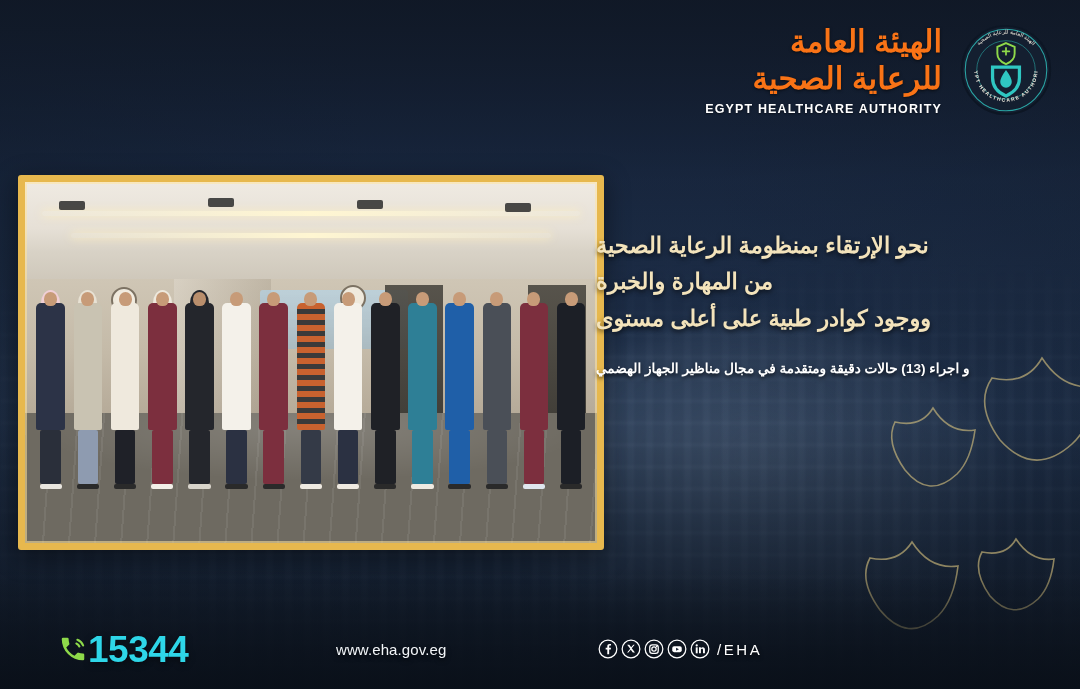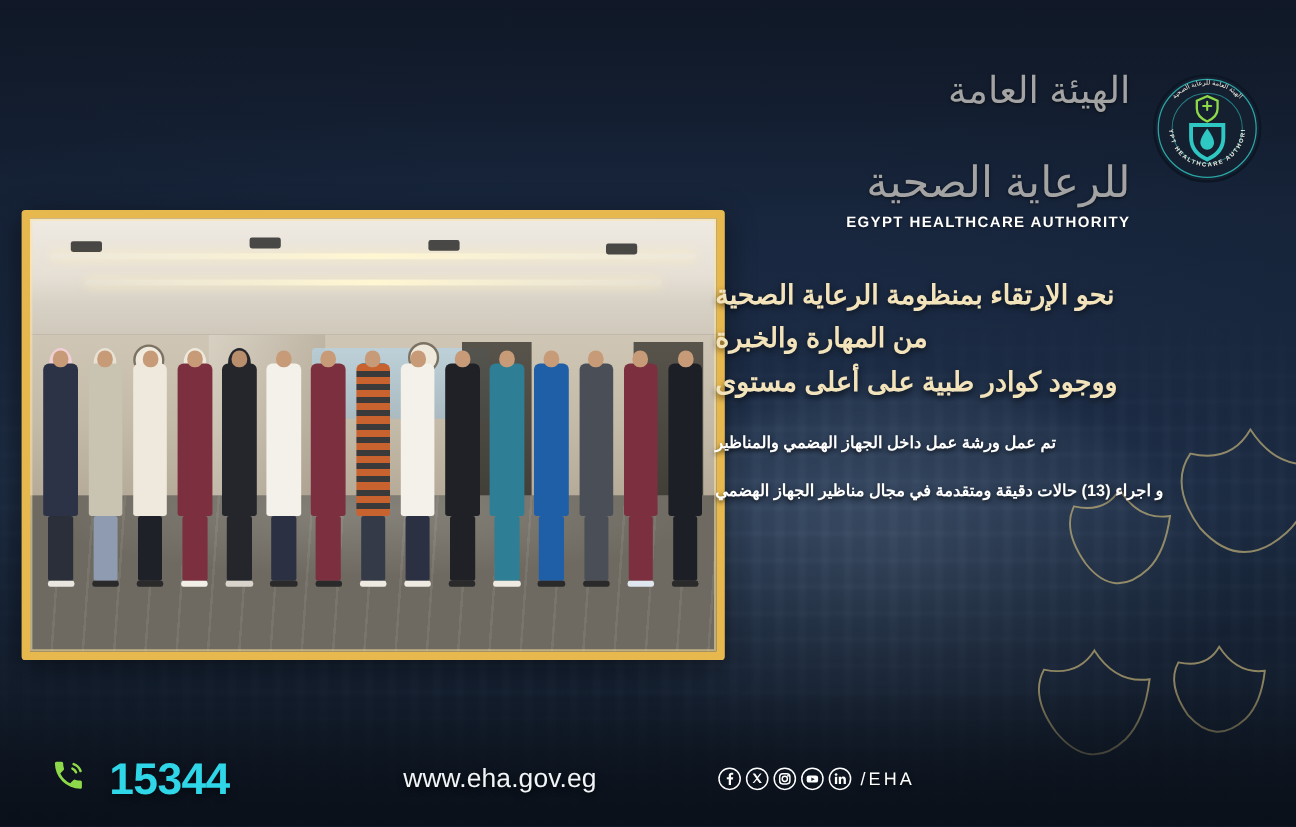--- a/index.html
+++ b/index.html
@@ -104,29 +104,28 @@
     right: 26px;
     display: flex;
     align-items: center;
     gap: 16px;
   }
   .brand-text {
     text-align: right;
     direction: rtl;
   }
   .brand-ar-1, .brand-ar-2 {
-    color: #a3a3a3;
-    font-weight: normal;
+    color: #f97316;
+    font-weight: bold;
     letter-spacing: .5px;
     line-height: 1.18;
     text-shadow: 0 1px 3px rgba(0,0,0,.55);
-    margin-top: 36px;
   }
   .brand-ar-1 { font-size: 31px; }
-  .brand-ar-2 { font-size: 36px; }
+  .brand-ar-2 { font-size: 31px; }
   .brand-en {
     color: #ffffff;
     font-size: 12.5px;
     font-weight: bold;
     letter-spacing: 1.15px;
     margin-top: 5px;
     direction: ltr;
     text-align: right;
     text-shadow: 0 1px 2px rgba(0,0,0,.5);
   }
@@ -336,38 +335,38 @@
   .footer {
     position: absolute;
     left: 0; right: 0;
     bottom: 18px;
     height: 44px;
     display: flex;
     align-items: center;
   }
   .hotline {
     position: absolute;
-    left: 42px;
+    left: 58px;
     display: flex;
-    align-items: flex-start;
-    gap: 19px;
+    align-items: center;
+    gap: 0;
   }
   .hotline-num {
     color: #2ed6e8;
     font-size: 37px;
     font-weight: bold;
     letter-spacing: -.5px;
     line-height: 1;
     text-shadow: 0 2px 6px rgba(0,0,0,.5);
   }
   .website {
     position: absolute;
     left: 336px;
     color: #f2f5f8;
-    font-size: 22px;
+    font-size: 15px;
     letter-spacing: .1px;
     text-shadow: 0 2px 5px rgba(0,0,0,.75);
   }
   .social {
     position: absolute;
     left: 598px;
     display: flex;
     align-items: center;
     gap: 3px;
   }
@@ -551,21 +550,20 @@
     </div>
   </div>
 
   <div class="copy">
     <div class="headline">
       <div>نحو الإرتقاء بمنظومة الرعاية الصحية</div>
       <div>من المهارة والخبرة</div>
       <div>ووجود كوادر طبية على أعلى مستوى</div>
     </div>
     <div class="body-copy">
-      <p>تم عمل ورشة عمل داخل الجهاز الهضمي والمناظير</p>
       <p>و اجراء (13) حالات دقيقة ومتقدمة في مجال مناظير الجهاز الهضمي</p>
     </div>
   </div>
 
   <div class="footer">
 
     <div class="hotline">
       <svg width="30" height="30" viewBox="0 0 24 24">
         <path d="M6.6 10.8a15 15 0 0 0 6.6 6.6l2.2-2.2a1 1 0 0 1 1-.25 11.4 11.4 0 0 0 3.6.58 1 1 0 0 1 1 1V20a1 1 0 0 1-1 1A17 17 0 0 1 3 4a1 1 0 0 1 1-1h3.5a1 1 0 0 1 1 1 11.4 11.4 0 0 0 .57 3.6 1 1 0 0 1-.25 1z" fill="#8ed94a"></path>
         <path d="M15.5 4.6a7.6 7.6 0 0 1 4.6 4.6" stroke="#8ed94a" stroke-width="1.7" fill="none" stroke-linecap="round"></path>

